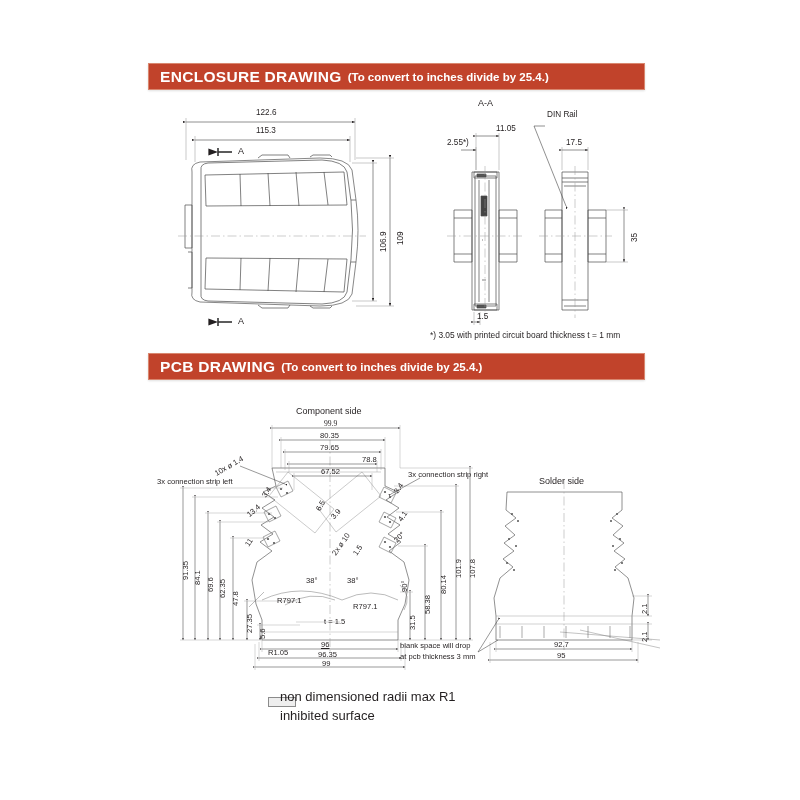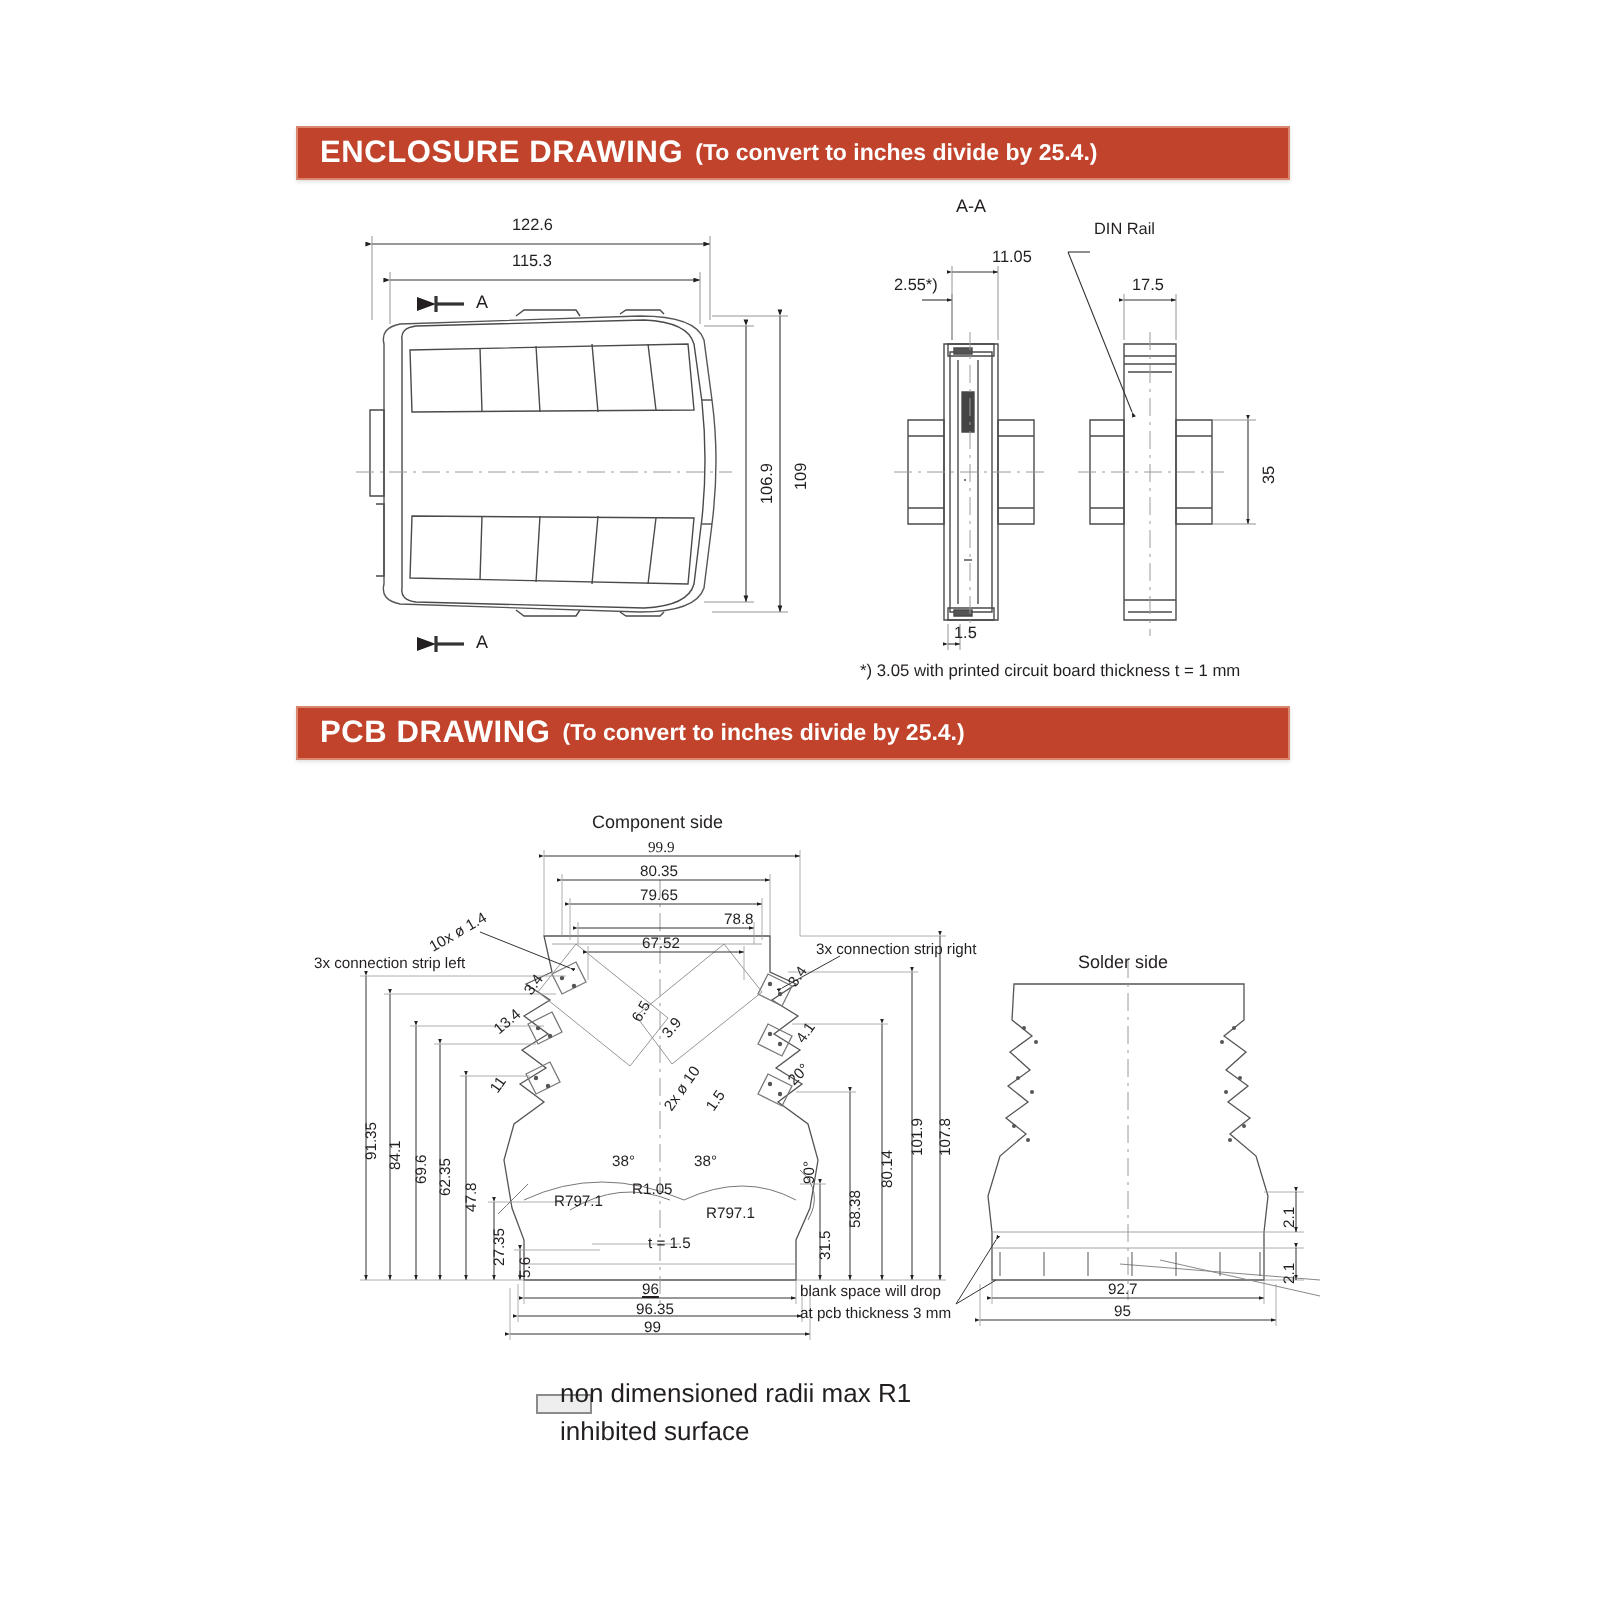--- a/index.html
+++ b/index.html
@@ -460,21 +460,21 @@
   <div class="lbl" style="left:392px;top:490px;transform-origin:0 0;transform:rotate(-55deg);">3.4</div>
   <div class="lbl" style="left:260px;top:494px;transform-origin:0 0;transform:rotate(-55deg);">3.4</div>
 
   <div class="lbl" style="left:306px;top:576px;">38°</div>
   <div class="lbl" style="left:347px;top:576px;">38°</div>
   <div class="lbl rot90" style="left:400px;top:592px;">90°</div>
   <div class="lbl" style="left:392px;top:538px;transform-origin:0 0;transform:rotate(-45deg);">20°</div>
 
   <div class="lbl" style="left:277px;top:596px;">R797.1</div>
   <div class="lbl" style="left:353px;top:602px;">R797.1</div>
-  <div class="lbl" style="left:268px;top:590px;margin-left:48px;">R1.05</div>
+  <div class="lbl" style="left:268px;top:648px;">R1.05</div>
   <div class="lbl" style="left:324px;top:617px;">t =  1.5</div>
 
   <div class="lbl" style="left:400px;top:641px;">blank space will drop</div>
   <div class="lbl" style="left:400px;top:652px;">at pcb thickness 3 mm</div>
 
   <div class="lbl big" style="left:539px;top:476px;">Solder side</div>
   <div class="lbl" style="left:554px;top:640px;">92.7</div>
   <div class="lbl" style="left:557px;top:651px;">95</div>
   <div class="lbl rot90" style="left:640px;top:614px;">2.1</div>
   <div class="lbl rot90" style="left:640px;top:642px;">2.1</div>

